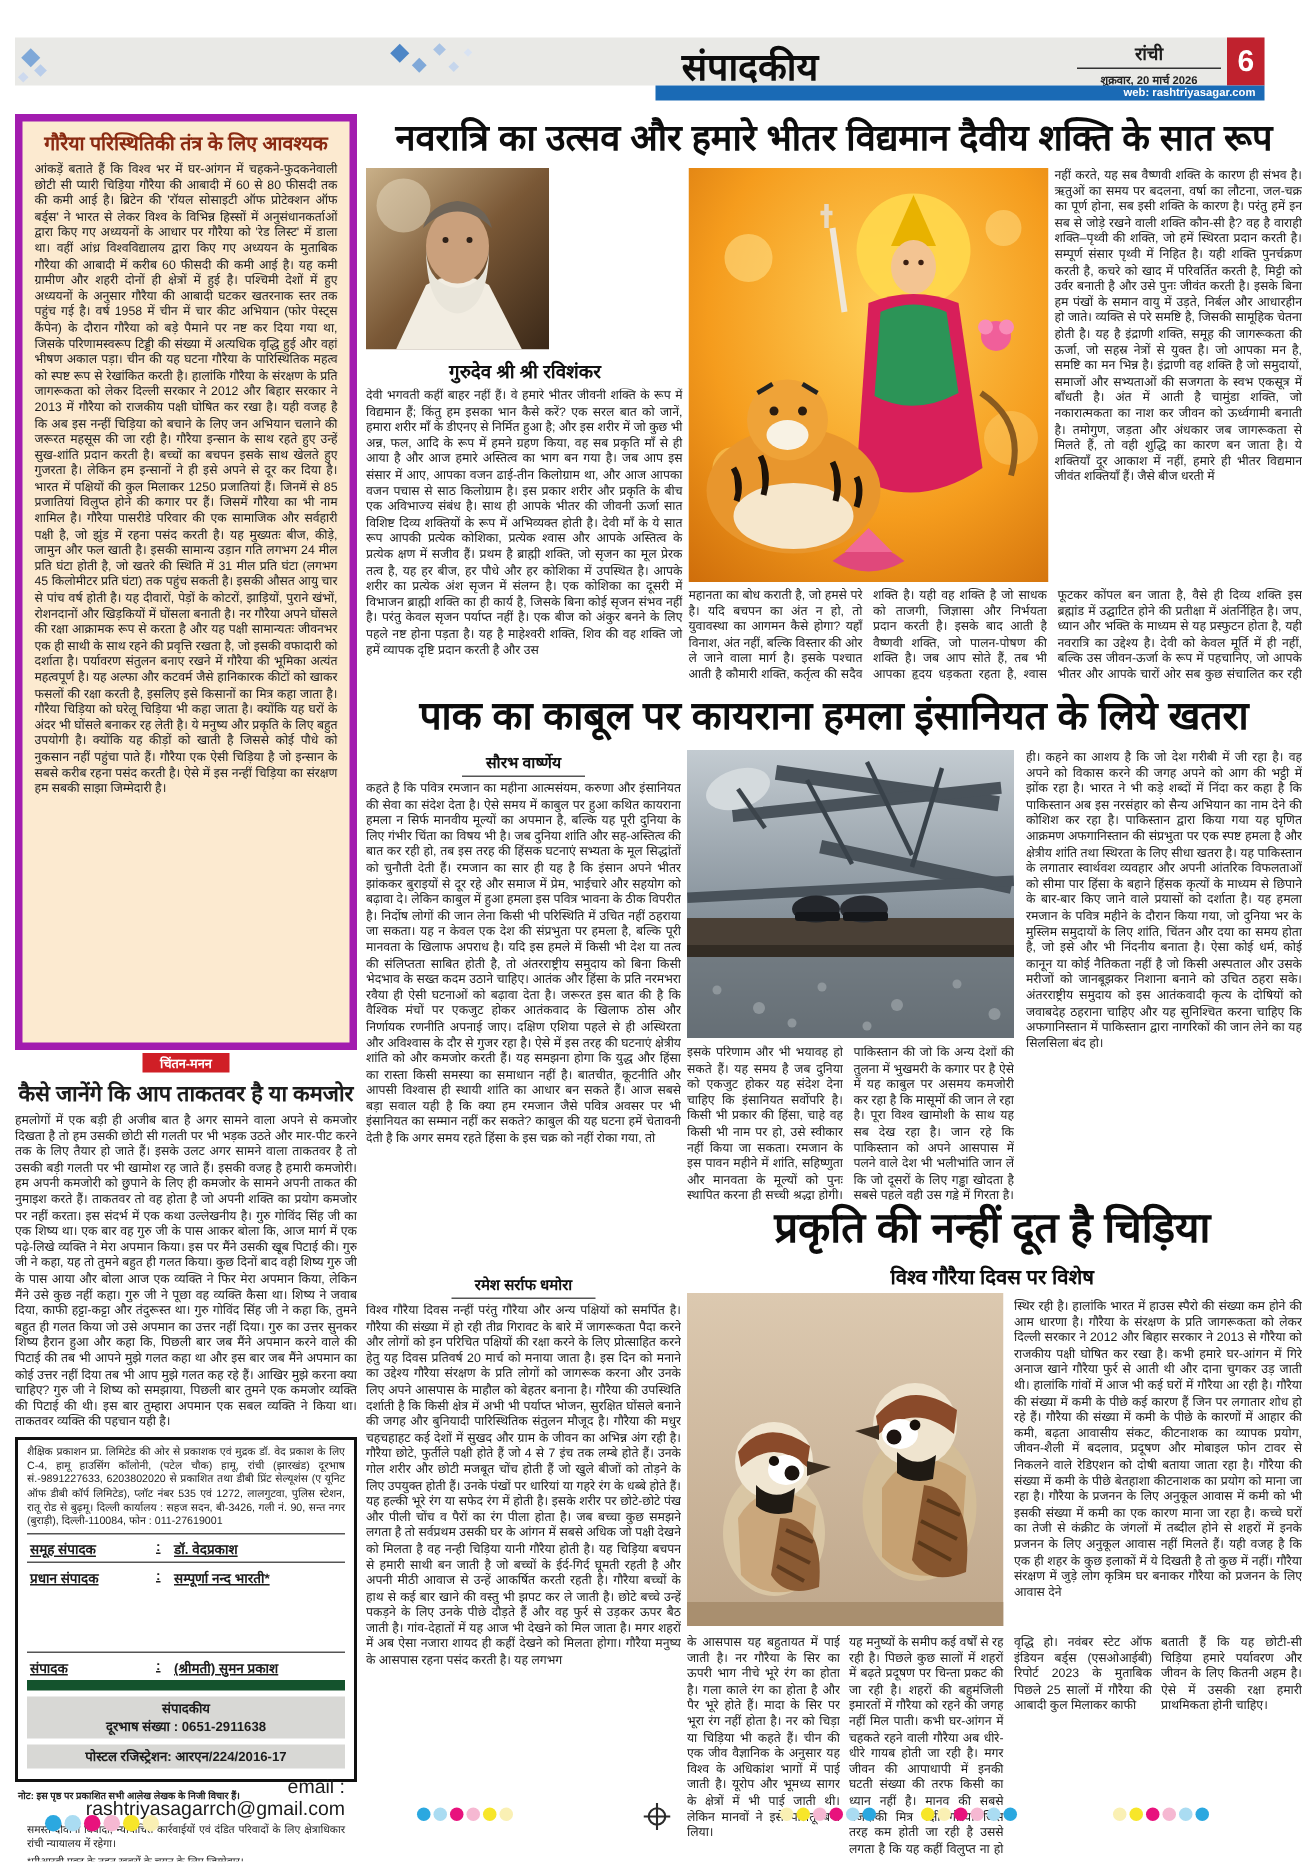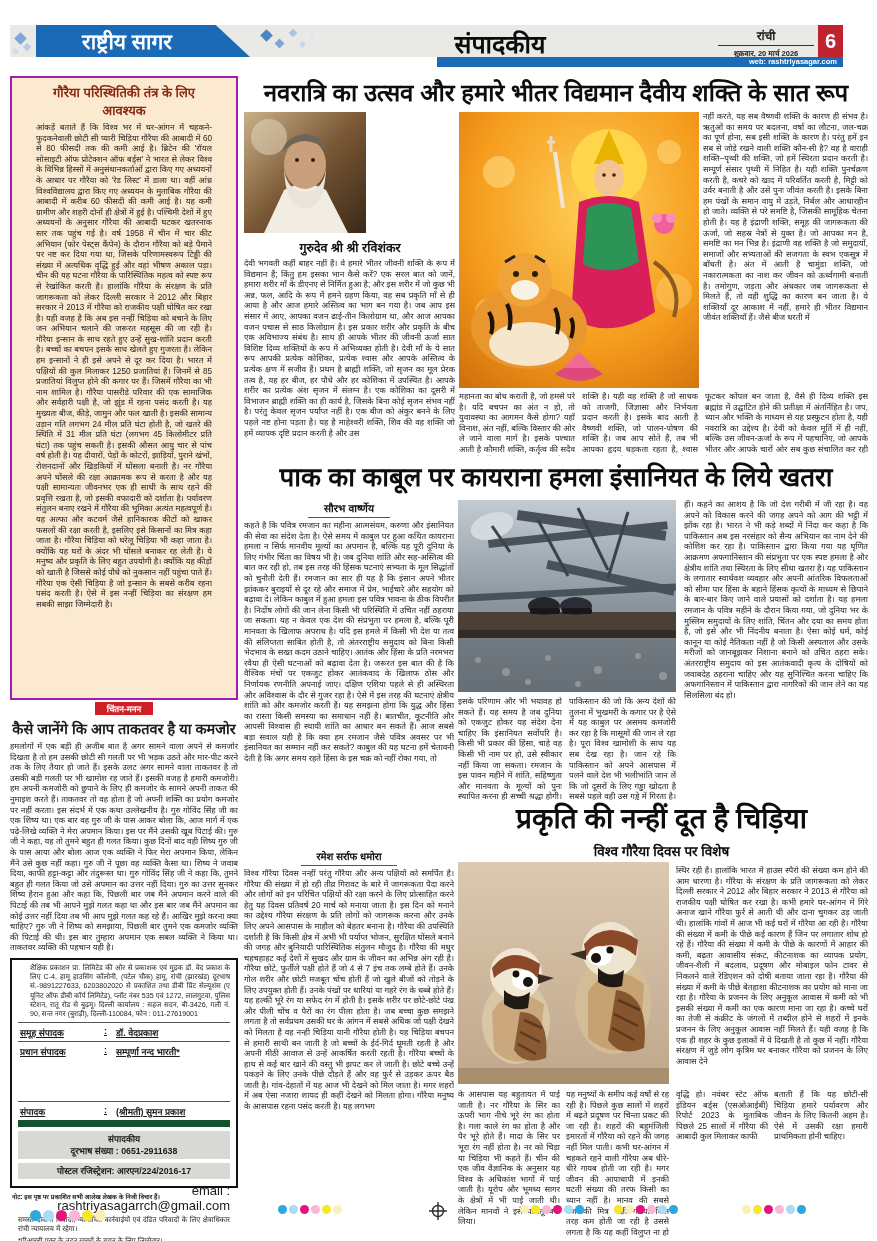--- a/index.html
+++ b/index.html
@@ -19,30 +19,30 @@
   .pagenum{left:818px;top:25px;width:25px;height:32px;background:#c0222e;color:#fff;
            font-size:20px;font-weight:bold;display:flex;align-items:center;justify-content:center;}
   .webstrip{left:437px;top:57px;width:406px;height:10px;background:#1a6ab5;color:#fff;
             font-size:7.5px;font-weight:bold;line-height:10px;text-align:right;padding-right:6px;box-sizing:border-box;}
   
   .body{font-size:8.2px;line-height:10.6px;text-align:justify;overflow:hidden;color:#1d1d1d;}
   .headline{font-weight:bold;color:#0d0d0d;text-align:center;}
   .byline{font-weight:bold;text-align:center;color:#111;}
   .rule{border-bottom:1px solid #555;}
   
-  .yellow-art{left:10px;top:76px;width:228px;height:624px;background:#fcead0;border:2px solid #a21caf;
-              box-sizing:border-box;padding:5px 24px;display:flex;flex-direction:column;}
+  .yellow-art{left:10px;top:76px;width:228px;height:624px;background:#fcead0;border:5px solid #a21caf;
+              box-sizing:border-box;padding:5px 8px;display:flex;flex-direction:column;}
   .yellow-title{font-size:13px;font-weight:bold;color:#8a2a12;text-align:center;margin-bottom:4px;}
   .yellow-body{flex:1;}
   .chintan{left:10px;top:702px;width:228px;height:253px;display:flex;flex-direction:column;align-items:center;}
   .badge{background:#d01f26;color:#fff;font-size:8.5px;font-weight:bold;padding:1px 12px;}
   .chintan-title{font-size:14.5px;font-weight:bold;text-align:center;margin:3px 0 4px 0;}
   .chintan-body{width:100%;height:212px;}
   .pubbox{left:10px;top:958px;width:228px;height:230px;border:2px solid #111;box-sizing:border-box;padding:4px 6px;}
-  .imprint{font-size:7.1px;line-height:9.2px;text-align:justify;margin-left:12px;}
+  .imprint{font-size:7.1px;line-height:9.2px;text-align:justify;}
   .prow{display:flex;border-top:1px solid #555;padding:2.5px 2px;font-size:9px;font-weight:bold;text-decoration:underline;}
   .prow:last-of-type{border-bottom:7px solid #14532d;margin-top:41px;}
   .plabel{width:84px;}
   .pcolon{width:12px;}
   .graybox{background:#d8d8d5;text-align:center;font-size:8.8px;font-weight:bold;padding:2px 0;margin-top:4px;}
   .email{text-align:right;font-size:13px;margin-top:4px;font-family:"Liberation Sans",sans-serif;}
   .tiny{font-size:7.1px;line-height:9px;margin-top:3px;text-align:justify;}
   .footnote{left:12px;top:1192px;font-size:6.4px;font-weight:bold;color:#222;}
   .dotrow{display:flex;gap:2px;}
   .dot{width:9px;height:9px;border-radius:50%;}
@@ -51,23 +51,20 @@
 </style>
 </head>
 <body>
 
 <div id="page">
 
   <div class="abs band"></div>
   <div class="abs diamond" style="left:16px;top:34px;background:#7fa8d8;"></div>
   <div class="abs diamond" style="left:24px;top:44px;background:#b9cdea;width:6px;height:6px;"></div>
   <div class="abs diamond" style="left:13px;top:49px;background:#cdd9ee;width:5px;height:5px;"></div>
-  <div class="abs logo">
-    <span class="logo-text">राष्ट्रीय सागर</span>
-  </div>
   <div class="abs diamond" style="left:262px;top:31px;background:#4d86c6;"></div>
   <div class="abs diamond" style="left:276px;top:40px;background:#7fa8d8;width:7px;height:7px;"></div>
   <div class="abs diamond" style="left:290px;top:30px;background:#a9c3e4;width:6px;height:6px;"></div>
   <div class="abs diamond" style="left:300px;top:42px;background:#c6d6ec;width:5px;height:5px;"></div>
   <div class="abs diamond" style="left:310px;top:33px;background:#d9e3f2;width:4px;height:4px;"></div>
   <div class="abs section-title">संपादकीय</div>
   <div class="abs citydate">
     <div class="city">रांची</div>
     <div class="date">शुक्रवार, 20 मार्च 2026</div>
   </div>

